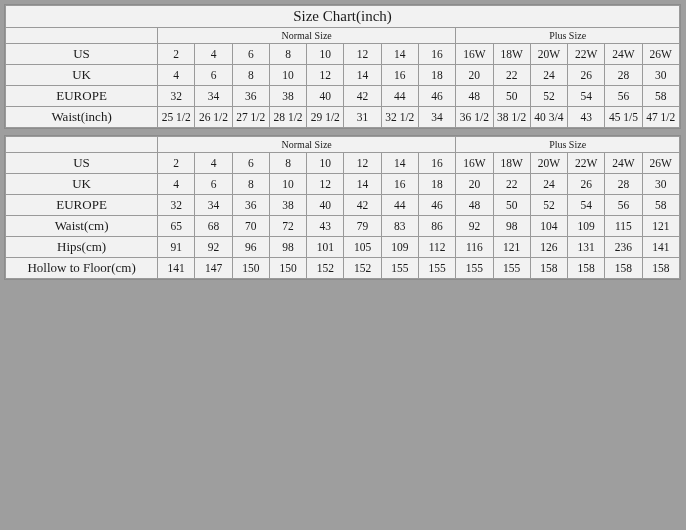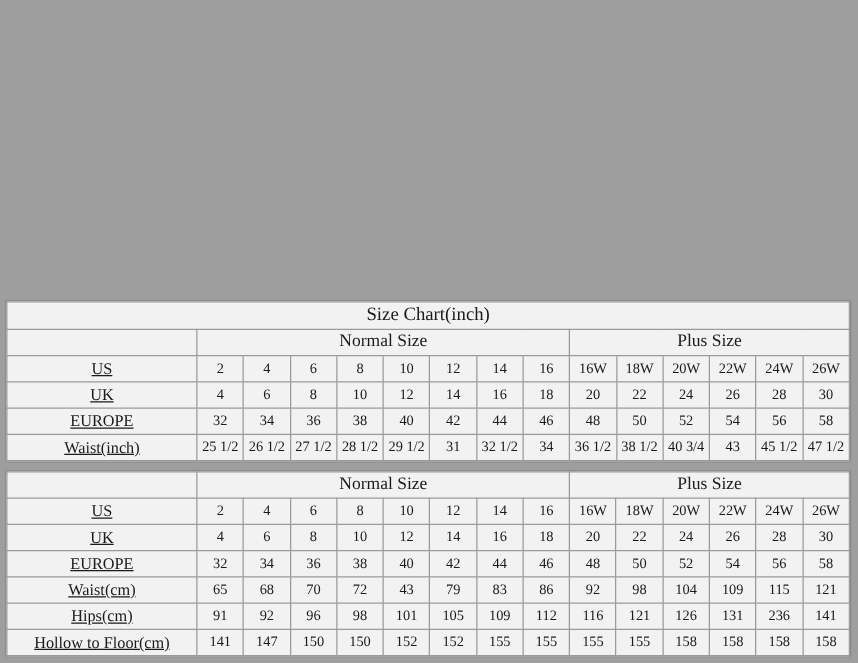--- a/index.html
+++ b/index.html
@@ -16,21 +16,20 @@
   }
   .page {
     width: 685px;
     height: 530px;
     box-sizing: border-box;
     padding: 4px 4px 4px 4px;
     display: flex;
     flex-direction: column;
     gap: 6px;
     background: #9e9e9e;
-    justify-content: flex-end;
   }
   .chart-block {
     background: #f2f2f2;
     border: 1px solid #8c8c8c;
     box-sizing: border-box;
   }
   table.size-table {
     width: 100%;
     border-collapse: collapse;
     table-layout: fixed;
@@ -47,31 +46,30 @@
     overflow: hidden;
   }
   .title-cell {
     font-size: 15px;
     padding: 5px 0 4px 0;
     border-left: none;
     border-right: none;
     border-top: none;
   }
   .group-head {
-    font-size: 14px;
+    font-size: 10px;
     padding: 4px 0 4px 0;
   }
   .blank-cell {
     border-left: none;
   }
   .row-label {
     font-size: 13px;
     text-align: center;
     padding: 5px 2px;
-    text-decoration: underline;
   }
   .data-cell {
     font-size: 11.5px;
     padding: 5px 1px;
   }
   .row-header-cell {
     font-size: 11.5px;
     padding: 5px 1px;
   }
   .col-label { width: 142px; }
@@ -173,21 +171,21 @@
           <td class="data-cell">27 1/2</td>
           <td class="data-cell">28 1/2</td>
           <td class="data-cell">29 1/2</td>
           <td class="data-cell">31</td>
           <td class="data-cell">32 1/2</td>
           <td class="data-cell">34</td>
           <td class="data-cell">36 1/2</td>
           <td class="data-cell">38 1/2</td>
           <td class="data-cell">40 3/4</td>
           <td class="data-cell">43</td>
-          <td class="data-cell">45 1/2</td>
+          <td class="data-cell">45 1/5</td>
           <td class="data-cell">47 1/2</td>
         </tr>
 
 
       </tbody>
     </table>
   </div>
 
   <div class="chart-block">
     <table class="size-table">

